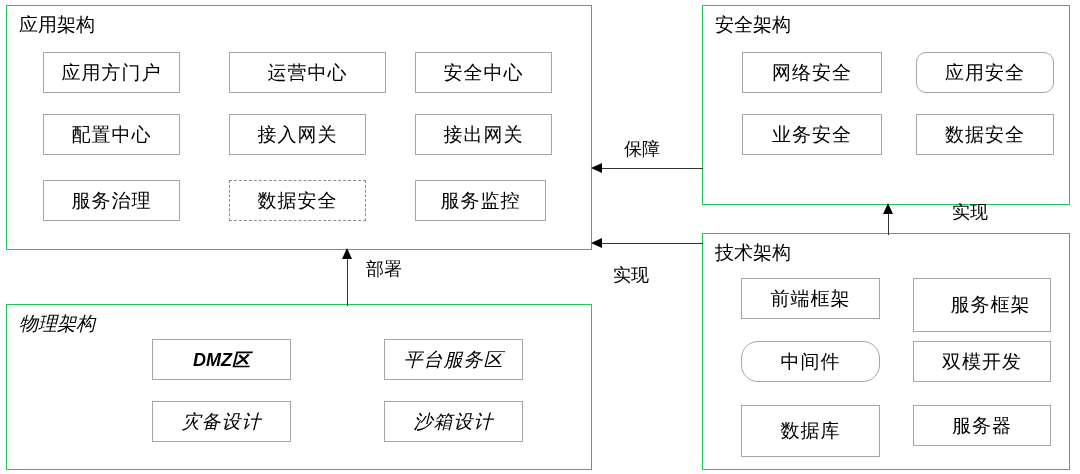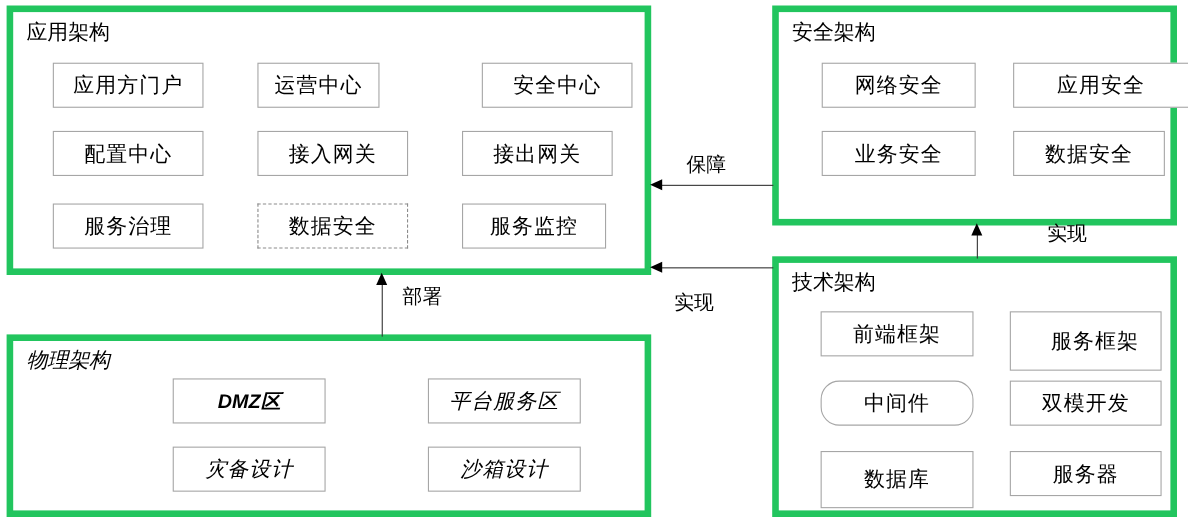--- a/index.html
+++ b/index.html
@@ -15,21 +15,21 @@
     position: relative;
     width: 1080px;
     height: 474px;
     background: #ffffff;
     overflow: hidden;
   }
 
   
   .group {
     position: absolute;
-    border: 6px solid #22c55e;
+    border: 1px solid #22c55e;
     background: #ffffff;
     box-sizing: border-box;
   }
   .group-title {
     position: absolute;
     left: 12px;
     top: 7px;
     font-size: 19px;
     line-height: 24px;
     color: #000000;
@@ -99,37 +99,37 @@
 </style>
 </head>
 <body>
 
 <div id="diagram">
 
   <div class="group" style="left:6px; top:5px; width:586px; height:245px;">
     <div class="group-title">应用架构</div>
 
     <div class="node" style="left:36px; top:46px; width:137px; height:41px;">应用方门户</div>
-    <div class="node" style="left:222px; top:46px; width:111px; height:41px;">运营中心</div>
-    <div class="node" style="left:408px; top:46px; width:137px; height:41px;margin-left:18px;">安全中心</div>
+    <div class="node" style="left:222px; top:46px; width:157px; height:41px;">运营中心</div>
+    <div class="node" style="left:408px; top:46px; width:137px; height:41px;">安全中心</div>
 
     <div class="node" style="left:36px; top:108px; width:137px; height:41px;">配置中心</div>
     <div class="node" style="left:222px; top:108px; width:137px; height:41px;">接入网关</div>
     <div class="node" style="left:408px; top:108px; width:137px; height:41px;">接出网关</div>
 
     <div class="node" style="left:36px; top:174px; width:137px; height:41px;">服务治理</div>
     <div class="node dashed" style="left:222px; top:174px; width:137px; height:41px;">数据安全</div>
     <div class="node" style="left:408px; top:174px; width:131px; height:41px;">服务监控</div>
   </div>
 
   <div class="group" style="left:702px; top:5px; width:368px; height:200px;">
     <div class="group-title">安全架构</div>
 
     <div class="node" style="left:39px; top:46px; width:140px; height:41px;">网络安全</div>
-    <div class="node" style="left:213px; top:46px; width:160px; height:41px;">应用安全</div>
+    <div class="node" style="left:213px; top:46px; width:138px; height:41px;border-radius:10px;">应用安全</div>
 
     <div class="node" style="left:39px; top:108px; width:140px; height:41px;">业务安全</div>
     <div class="node" style="left:213px; top:108px; width:138px; height:41px;">数据安全</div>
   </div>
 
   <div class="group" style="left:6px; top:304px; width:586px; height:166px;font-style:italic;">
     <div class="group-title">物理架构</div>
 
     <div class="node bold" style="left:145px; top:34px; width:139px; height:41px;">DMZ区</div>
     <div class="node" style="left:377px; top:34px; width:139px; height:41px;">平台服务区</div>

